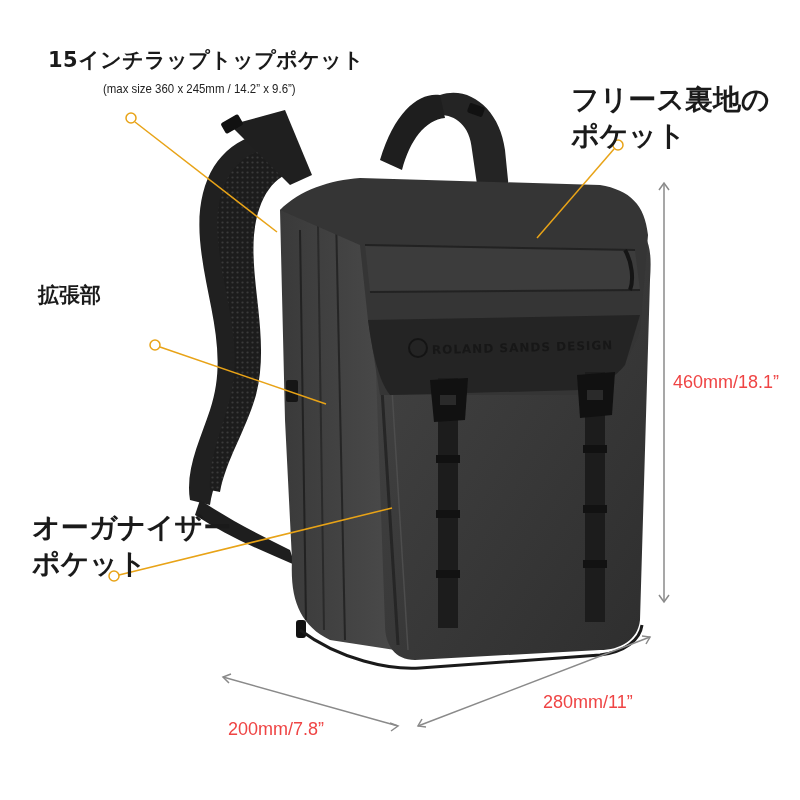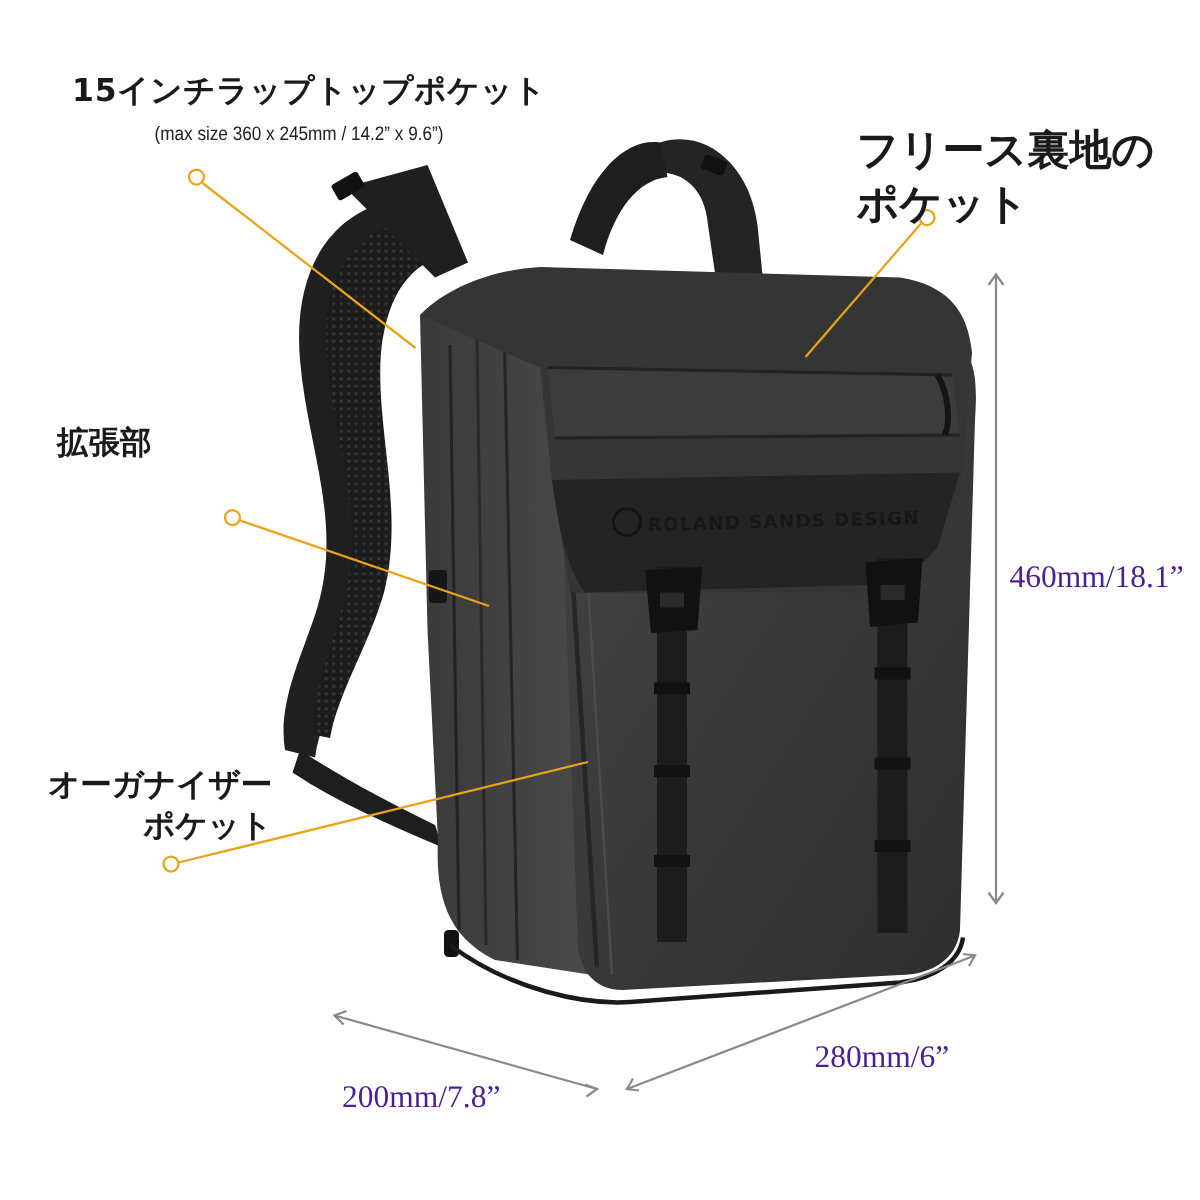--- a/index.html
+++ b/index.html
@@ -6,23 +6,23 @@
   body { width: 800px; height: 800px; position: relative; overflow: hidden;
          font-family: "DejaVu Sans", "Liberation Sans", sans-serif; }
   .stage { position: absolute; left: 0; top: 0; width: 644px; height: 800px; }
   svg.art { position: absolute; left: 0; top: 0; }
   .label { position: absolute; color: #1a1a1a; font-weight: bold; line-height: 1.28; white-space: nowrap; }
   .lbl-laptop { left: 48px; top: 47px; font-size: 21px; letter-spacing: 0.5px; }
   .sub-laptop { left: 103px; top: 81px; font-size: 13px; color: #222; font-weight: normal;
                 font-family: "Liberation Sans", sans-serif; transform: scaleX(0.88); transform-origin: left; }
   .lbl-fleece { left: 571px; top: 82px; font-size: 28px; }
   .lbl-expand { left: 38px; top: 282px; font-size: 21px; }
-  .lbl-organizer { left: 32px; top: 510px; font-size: 21px; text-align: right; }
-  .dim { position: absolute; color: #4c1d95; font-size: 21px; white-space: nowrap;
-         font-family: Liberation Serif, serif; }
+  .lbl-organizer { left: 32px; top: 510px; font-size: 28px; }
+  .dim { position: absolute; color: #ef4444; font-size: 18px; white-space: nowrap;
+         font-family: Liberation Sans, sans-serif; }
   .dim-h { left: 673px; top: 372px; }
   .dim-d { left: 228px; top: 719px; }
   .dim-w { left: 543px; top: 692px; }
   .line-block { display: block; }
 </style>
 </head>
 <body>
 
 <div class="stage">
 
@@ -146,15 +146,15 @@
     <span class="line-block">拡張部</span>
   </div>
 
   <div class="label lbl-organizer">
     <span class="line-block">オーガナイザー</span>
     <span class="line-block">ポケット</span>
   </div>
 
   <div class="dim dim-h">460mm/18.1”</div>
   <div class="dim dim-d">200mm/7.8”</div>
-  <div class="dim dim-w">280mm/6”</div>
+  <div class="dim dim-w">280mm/11”</div>
 
 </div>
 
 </body></html>

